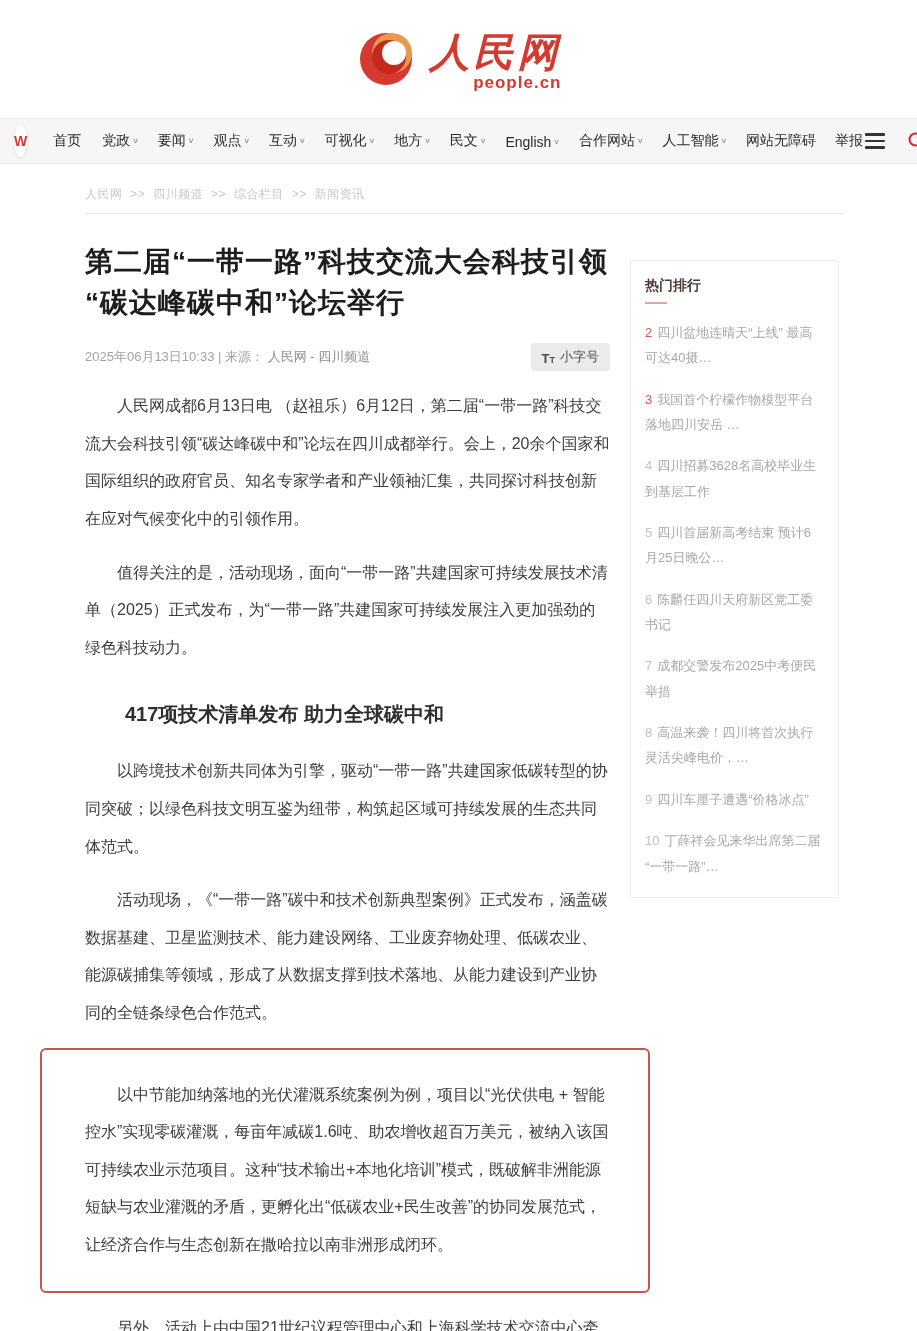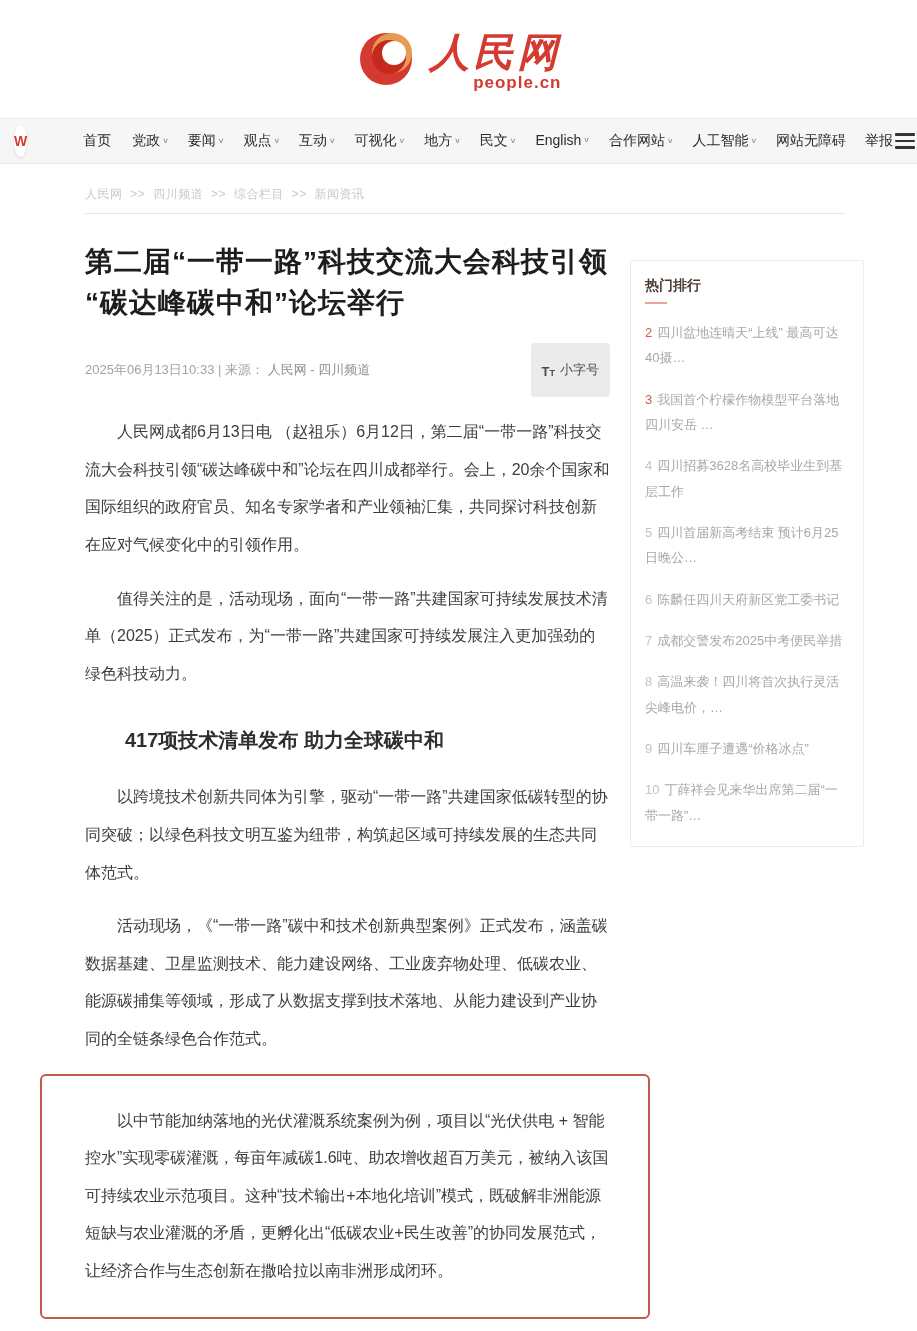--- a/index.html
+++ b/index.html
@@ -12,55 +12,55 @@
   .logo-mark { width:64px; height:64px; flex:0 0 auto; }
   .logo-text { display:flex; flex-direction:column; align-items:flex-end; line-height:1; }
   .logo-cn { font-size:40px; font-weight:700; color:#d43a2f; letter-spacing:4px; font-style:italic; }
   .logo-en { font-size:17px; font-weight:700; color:#d43a2f; margin-top:2px; letter-spacing:1px; }
 
   
   .nav-bar { height:46px; background:#f6f6f6; border-top:1px solid #ededed; border-bottom:1px solid #e9e9e9;
              display:flex; align-items:center; padding:0 14px; }
   .w-badge { width:32px; height:32px; border-radius:50%; background:#fff; box-shadow:0 1px 3px rgba(0,0,0,.12);
              display:flex; align-items:center; justify-content:center; font-weight:800; font-size:14px; color:#d43a2f; }
-  .nav-items { display:flex; align-items:flex-start; gap:19px; margin-left:56px; white-space:nowrap; }
+  .nav-items { display:flex; align-items:flex-end; gap:19px; margin-left:26px; white-space:nowrap; }
   .nav-item { font-size:14px; color:#2b2b2b; cursor:pointer; display:flex; align-items:center; gap:2px; }
   .nav-caret { font-size:9px; color:#8a8a8a; transform:scaleY(.8); }
   .nav-right { margin-left:auto; display:flex; align-items:center; gap:20px; }
   .hamburger { display:flex; flex-direction:column; gap:4px; cursor:pointer; padding:2px; }
   .hamburger span { display:block; width:20px; height:2.5px; background:#333; border-radius:1px; }
   .search-btn { cursor:pointer; display:flex; align-items:center; }
 
   
   .content { padding:0 72px 30px 85px; }
   .breadcrumb { padding-top:22px; font-size:12px; color:#c9c9c9; letter-spacing:.5px; }
   .breadcrumb .sep { margin:0 4px; }
   .rule { border-bottom:1px solid #e7e7e7; margin-top:10px; }
 
   .main-row { display:flex; gap:20px; }
   .article-col { width:525px; flex:0 0 auto; }
   .article-title { margin-top:28px; font-size:28px; line-height:1.45; font-weight:600; color:#1d1d1d; letter-spacing:1px; }
   .meta-row { margin-top:20px; display:flex; align-items:center; justify-content:space-between;gap:12px; }
   .meta-left { font-size:13px; color:#a3a3a3; }
   .meta-left .src-name { color:#8f8f8f; }
-  .font-size-btn { background:#ebebeb; border:none; border-radius:4px; padding:18px 11px; font-size:13px; color:#4c4c4c;
+  .font-size-btn { background:#ebebeb; border:none; border-radius:4px; padding:5px 11px; font-size:13px; color:#4c4c4c;
                    display:flex; align-items:flex-end; gap:5px; cursor:pointer; font-family:inherit; }
   .font-size-btn .tt b { font-size:13px; font-weight:700; }
   .font-size-btn .tt small { font-size:9px; font-weight:700; }
 
   .article-body { margin-top:10px; }
   .article-body p { font-size:16px; line-height:2.35; text-indent:2em; color:#3d3d3d; margin:16px 0; }
   .sub-heading { font-size:20px; line-height:2.2; font-weight:700; color:#2e2e2e; text-indent:2em; margin:26px 0 4px; }
 
   .highlight-box { border:2px solid #c4584a; border-radius:6px; margin:14px -40px 14px -45px;
                    padding:12px 38px 14px 43px; }
   .highlight-box p { margin:14px 0; }
 
   
-  .sidebar { width:234px; flex:0 0 auto; align-self:flex-start; margin-top:46px;
+  .sidebar { width:209px; flex:0 0 auto; align-self:flex-start; margin-top:46px;
              border:1px solid #ececec; border-radius:2px; padding:16px 14px 18px; background:#fff; }
   .sidebar-title { font-size:14px; font-weight:700; color:#4a3c35; }
   .sidebar-title-underline { display:block; width:22px; height:2px; background:#cf5b4a; margin-top:7px; opacity:.55; }
   .hot-list { list-style:none; margin-top:6px; }
   .hot-item { font-size:13px; line-height:1.95; color:#a8a8a8; margin-top:16px; cursor:pointer; }
   .hot-item .rank { font-weight:400; margin-right:5px; }
   .hot-item.top .rank { color:#cf5b4a; }
   .hot-item:not(.top) .rank { color:#c3c3c3; }
 </style>
 </head>

